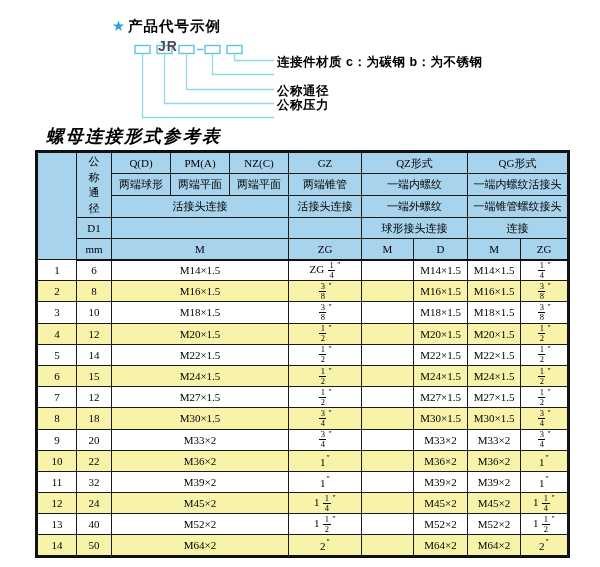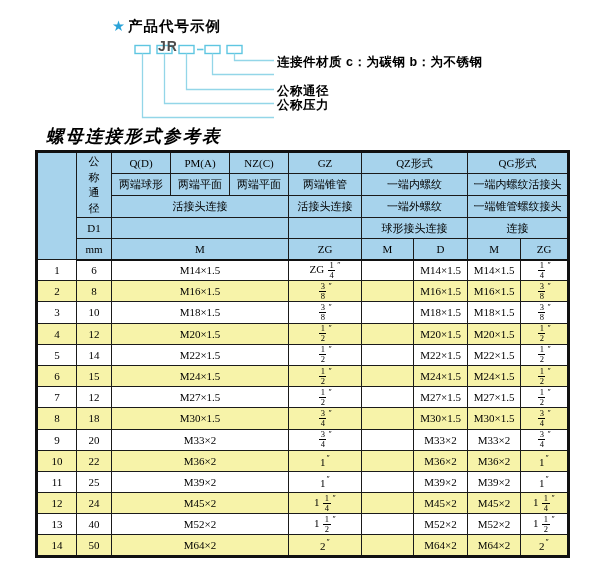--- a/index.html
+++ b/index.html
@@ -293,21 +293,21 @@
         <td><span>22</span></td>
         <td colspan="3"><span>M36×2</span></td>
         <td><span>1</span><span class="dq">″</span></td>
         <td></td>
         <td><span>M36×2</span></td>
         <td><span>M36×2</span></td>
         <td><span>1</span><span class="dq">″</span></td>
       </tr>
       <tr>
         <td><span>11</span></td>
-        <td><span>25</span></td>
+        <td><span>32</span></td>
         <td colspan="3"><span>M39×2</span></td>
         <td><span>1</span><span class="dq">″</span></td>
         <td></td>
         <td><span>M39×2</span></td>
         <td><span>M39×2</span></td>
         <td><span>1</span><span class="dq">″</span></td>
       </tr>
       <tr class="alt">
         <td><span>12</span></td>
         <td><span>24</span></td>

